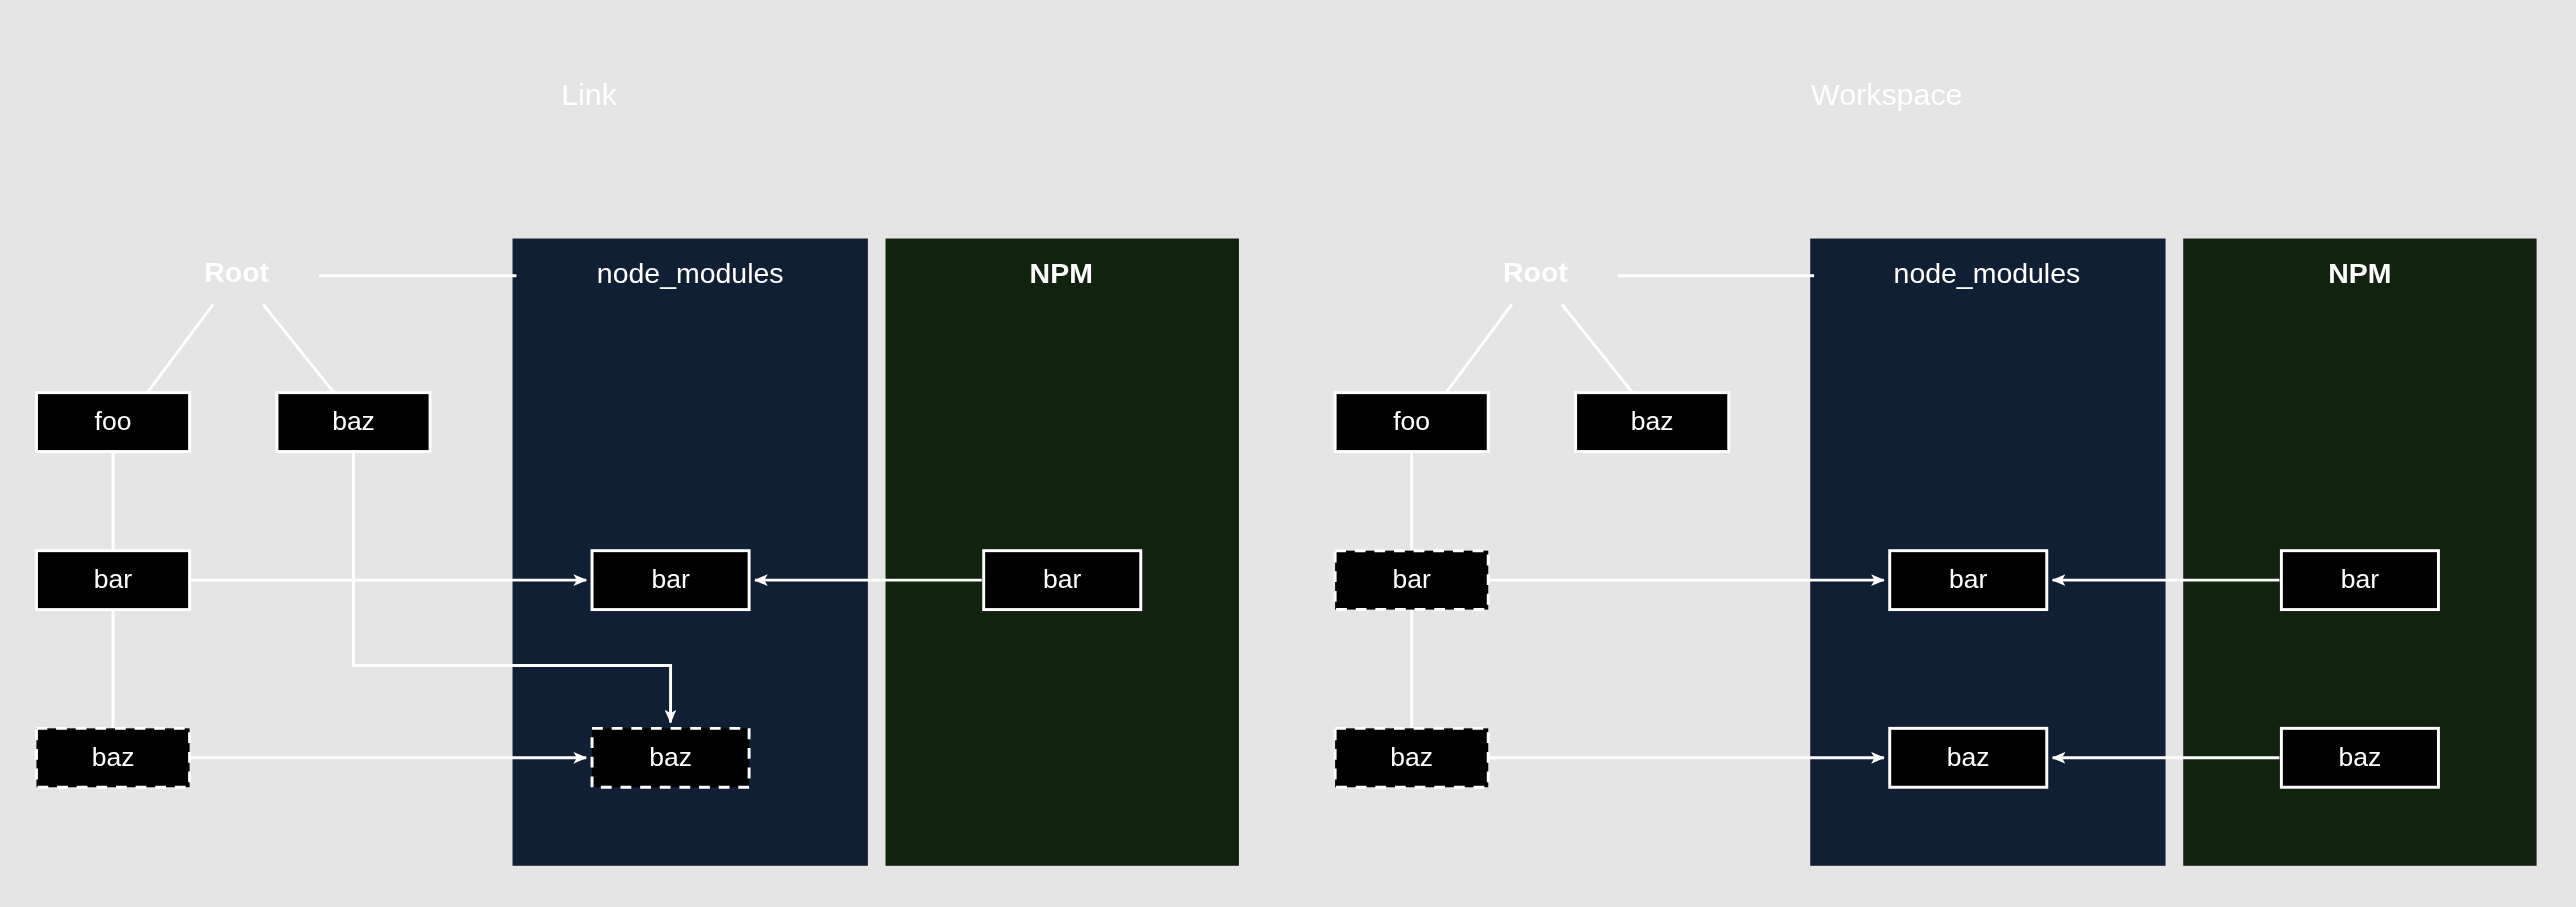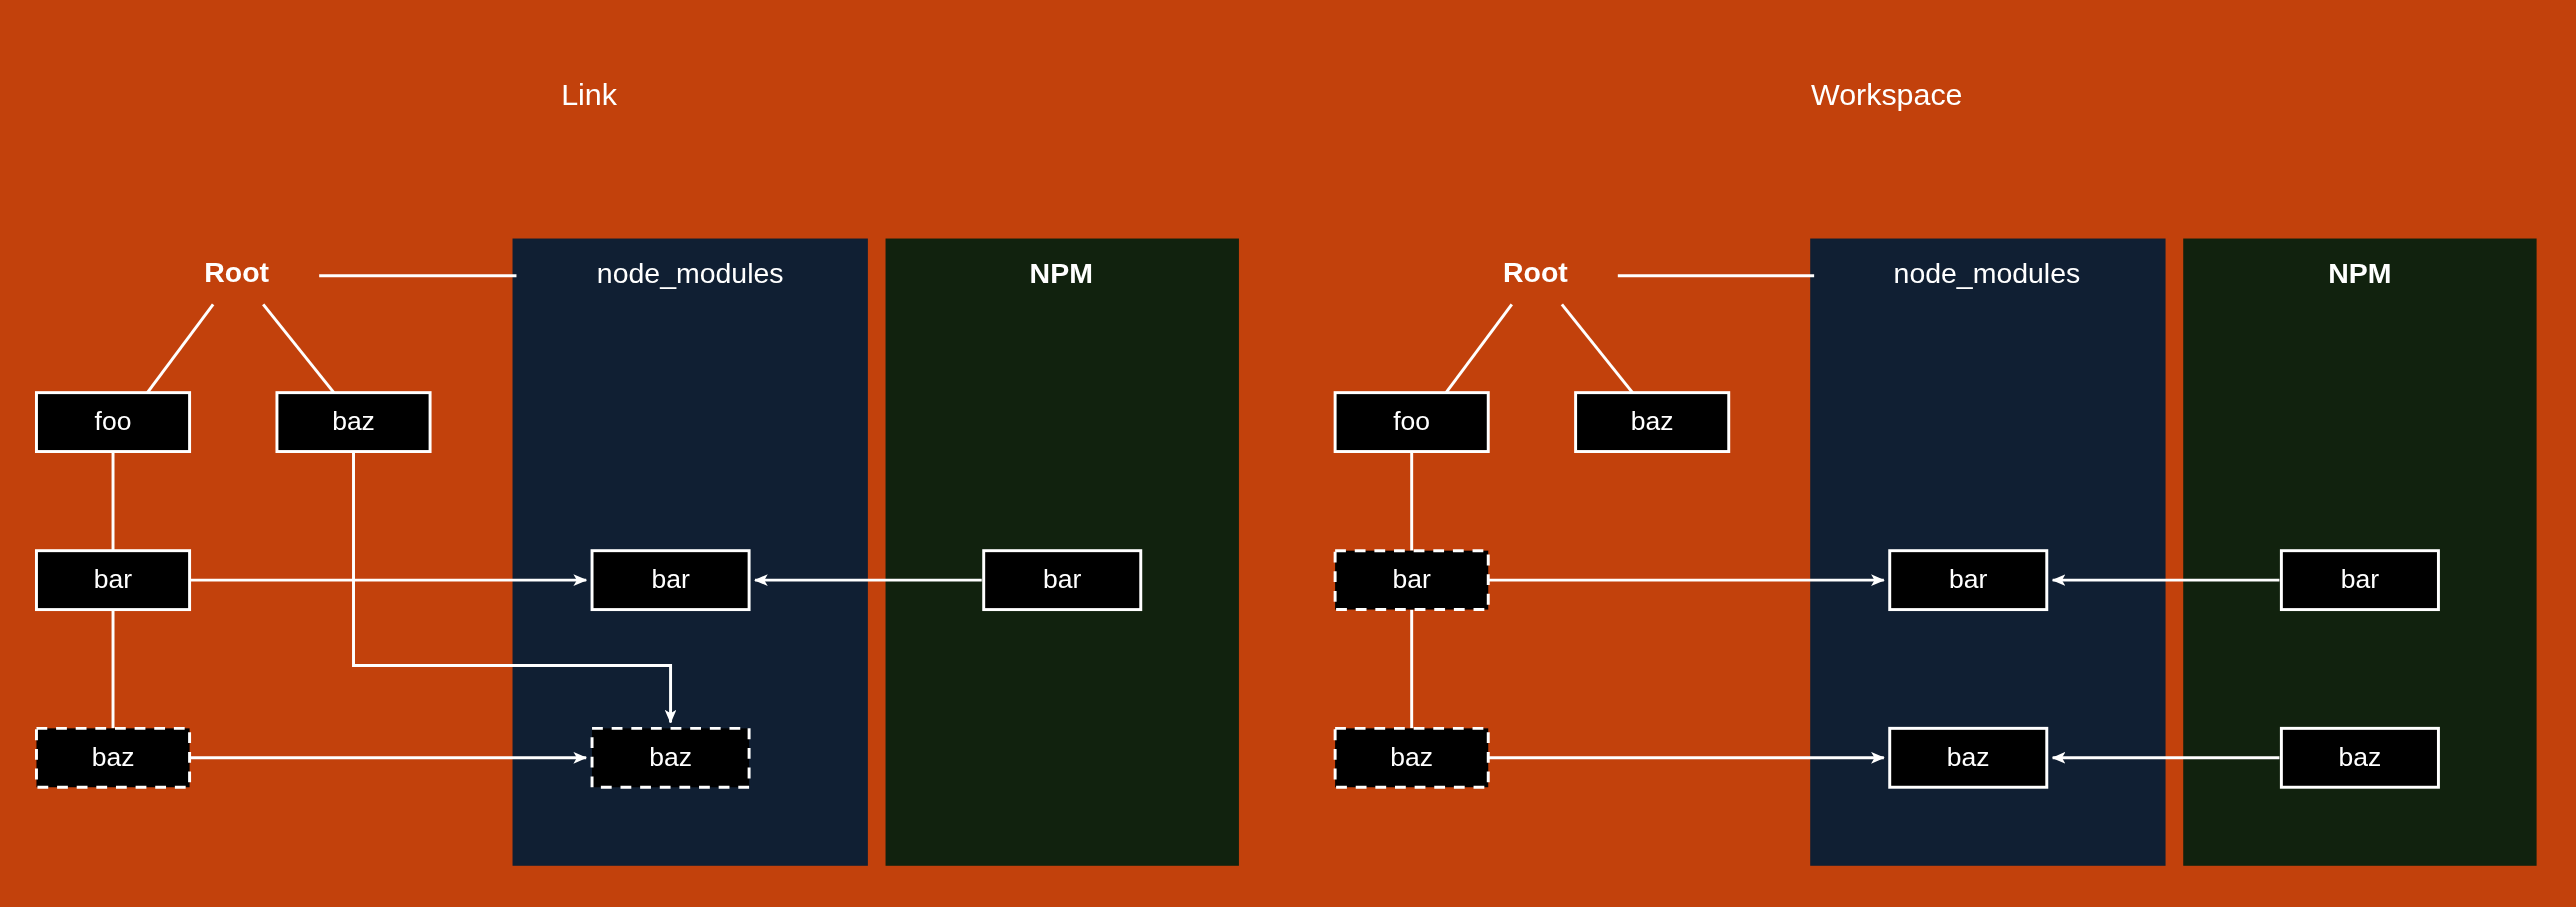--- a/index.html
+++ b/index.html
@@ -4,21 +4,21 @@
 <style>
   html, body {
     margin: 0;
     padding: 0;
     background: #141414;
   }
   #stage {
     position: relative;
     width: 2576px;
     height: 907px;
-    background: #c2410c;
+    background: #e5e5e5;
     font-family: "Liberation Sans", sans-serif;
     overflow: hidden;
   }
   svg.diagram {
     position: absolute;
     left: 0;
     top: 0;
     width: 2576px;
     height: 907px;
     display: block;

